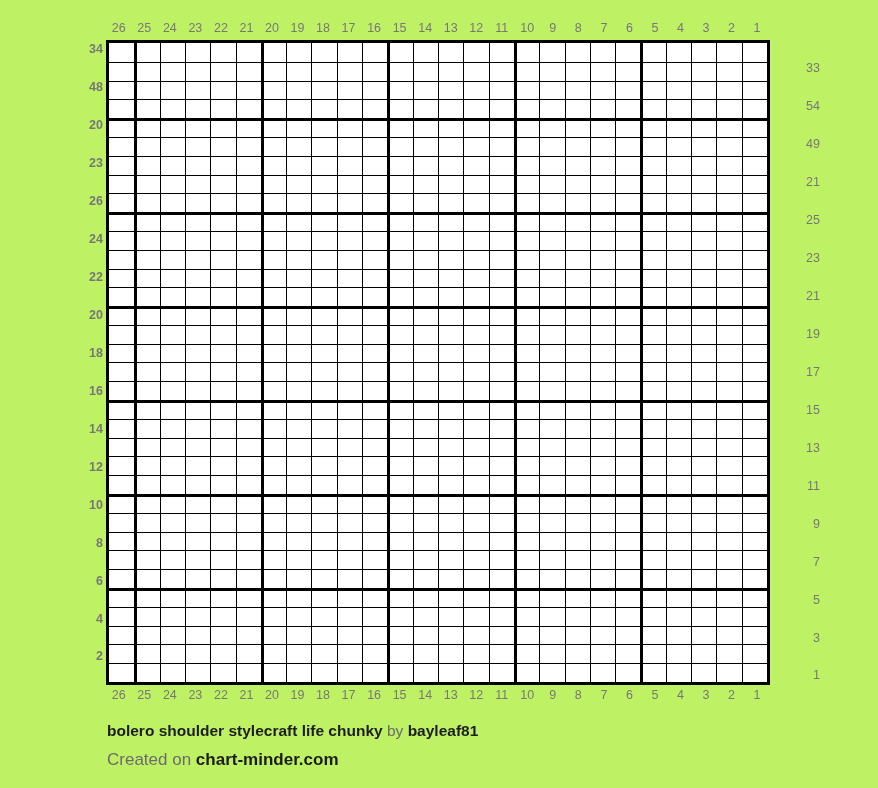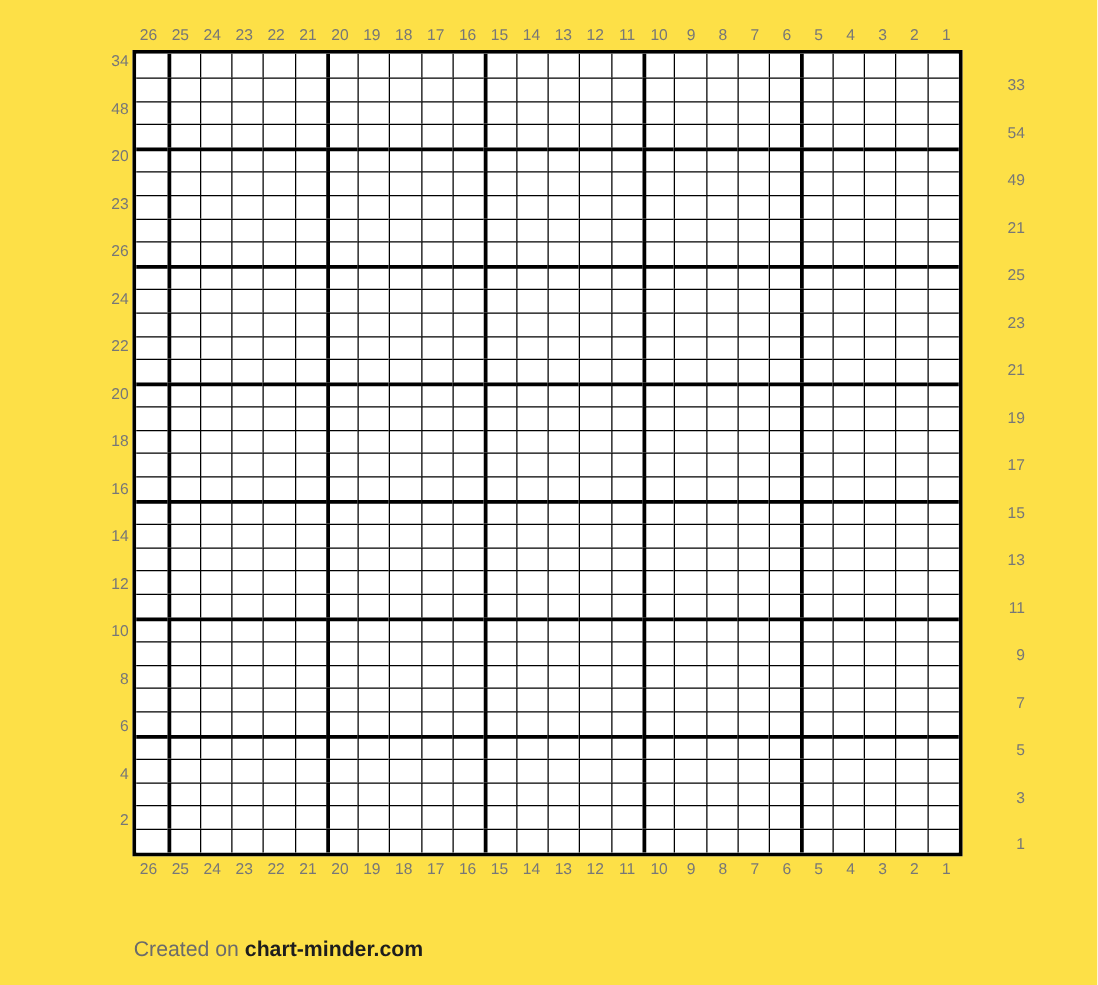--- a/index.html
+++ b/index.html
@@ -1,20 +1,20 @@
 <!DOCTYPE html>
 <html><head>
 <meta charset="utf-8">
 <style>
   html, body { margin: 0; padding: 0; background: #ffffff; }
   .canvas {
     position: relative;
     width: 878px;
     height: 788px;
-    background: #fde047;
+    background: #bef264;
     font-family: "Liberation Sans", sans-serif;
     overflow: hidden;
   }
   
   .grid {
     position: absolute;
     left: 106px;
     top: 40px;
     width: 664px;
     height: 645px;
@@ -57,21 +57,21 @@
     height: 645px;
     display: flex;
     flex-direction: column;
   }
   .v-labels .slot {
     flex: 1;
     display: flex;
     align-items: center;
   }
   .v-labels.left { left: 58px; width: 45px; }
-  .v-labels.left .slot { justify-content: flex-end; }
+  .v-labels.left .slot { justify-content: flex-end; font-weight: bold; }
   .v-labels.right { left: 775px; width: 45px; }
   .v-labels.right .slot { justify-content: flex-end; }
   
   .footer-title {
     position: absolute;
     left: 107px;
     top: 722px;
     font-size: 15.5px;
     color: #1d1d1d;
     white-space: nowrap;
@@ -1173,16 +1173,17 @@
       <span>8</span>
       <span>7</span>
       <span>6</span>
       <span>5</span>
       <span>4</span>
       <span>3</span>
       <span>2</span>
       <span>1</span>
     </div>
 
+  <div class="footer-title"><span class="bold">bolero shoulder stylecraft life chunky</span> <span class="by">by</span> <span class="bold">bayleaf81</span></div>
 
   <div class="footer-credit"><span class="prefix">Created on</span> <span class="site">chart-minder.com</span></div>
 
 </div>
 
 </body></html>

